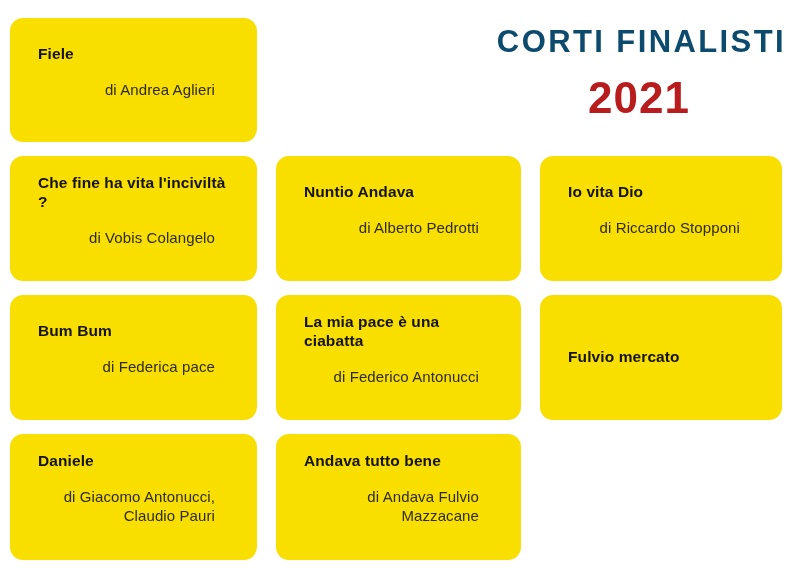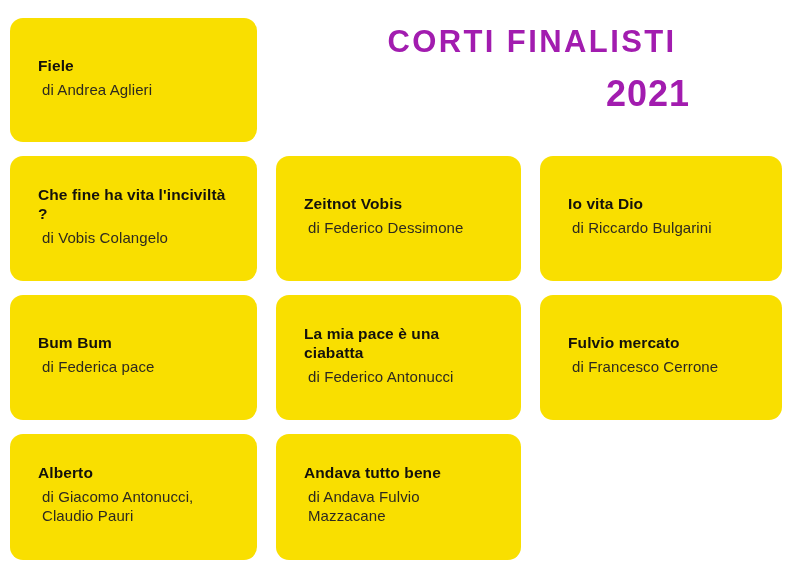--- a/index.html
+++ b/index.html
@@ -29,36 +29,36 @@
     top: 14px;
     width: 508px;
     height: 110px;
     pointer-events: none;
   }
   .header-title {
     position: absolute;
     left: 0;
     top: 12px;
     width: 100%;
-    text-align: center;
+    text-align: right;
     font-size: 31px;
     font-weight: bold;
     letter-spacing: 2.4px;
-    color: #a21caf;
+    color: #0c4a6e;
     line-height: 1;
     white-space: nowrap;
   }
   .header-year {
     position: absolute;
     right: 96px;
     top: 62px;
-    font-size: 36px;
+    font-size: 44px;
     font-weight: bold;
     letter-spacing: 1px;
-    color: #a21caf;
+    color: #b91c1c;
     line-height: 1;
   }
 
   
   .grid {
     position: absolute;
     left: 10px;
     top: 18px;
     width: 772px;
     height: 544px;
@@ -91,21 +91,22 @@
     line-height: 1.22;
     letter-spacing: 0.1px;
     margin: 0 0 1px 0;
   }
   .card-author {
     font-size: 15px;
     font-weight: normal;
     color: #2e2a1f;
     line-height: 1.24;
     letter-spacing: 0.1px;
-    margin: 4px;
+    margin: 16px;
+    text-align: right;
   }
 </style>
 </head>
 <body>
 
 <div class="poster">
 
   <div class="header">
     <div class="header-title">CORTI FINALISTI</div>
     <div class="header-year">2021</div>
@@ -118,43 +119,42 @@
       <p class="card-author">di Andrea Aglieri</p>
     </div>
     <div class="card empty"></div>
     <div class="card empty"></div>
 
     <div class="card">
       <p class="card-title">Che fine ha vita l'inciviltà ?</p>
       <p class="card-author">di Vobis Colangelo</p>
     </div>
     <div class="card">
-      <p class="card-title">Zeitnot Vobis</p>
-      <p class="card-author">di Federico Dessimone</p>
+      <p class="card-title">Nuntio Andava</p>
+      <p class="card-author">di Alberto Pedrotti</p>
     </div>
     <div class="card">
       <p class="card-title">Io vita Dio</p>
-      <p class="card-author">di Riccardo Bulgarini</p>
+      <p class="card-author">di Riccardo Stopponi</p>
     </div>
 
     <div class="card">
       <p class="card-title">Bum Bum</p>
       <p class="card-author">di Federica pace</p>
     </div>
     <div class="card">
       <p class="card-title">La mia pace è una ciabatta</p>
       <p class="card-author">di Federico Antonucci</p>
     </div>
 
     <div class="card">
       <p class="card-title">Fulvio mercato</p>
-      <p class="card-author">di Francesco Cerrone</p>
     </div>
     <div class="card">
-      <p class="card-title">Alberto</p>
+      <p class="card-title">Daniele</p>
       <p class="card-author">di Giacomo Antonucci, Claudio Pauri</p>
     </div>
     <div class="card">
       <p class="card-title">Andava tutto bene</p>
       <p class="card-author">di Andava Fulvio Mazzacane</p>
     </div>
   </div>
 
 </div>
 

